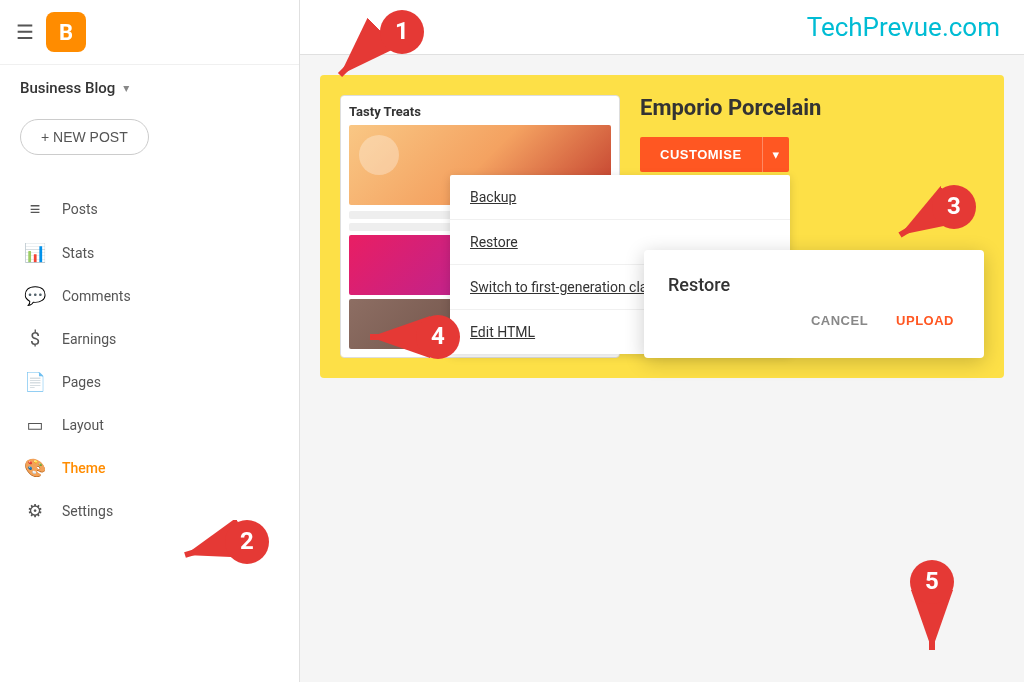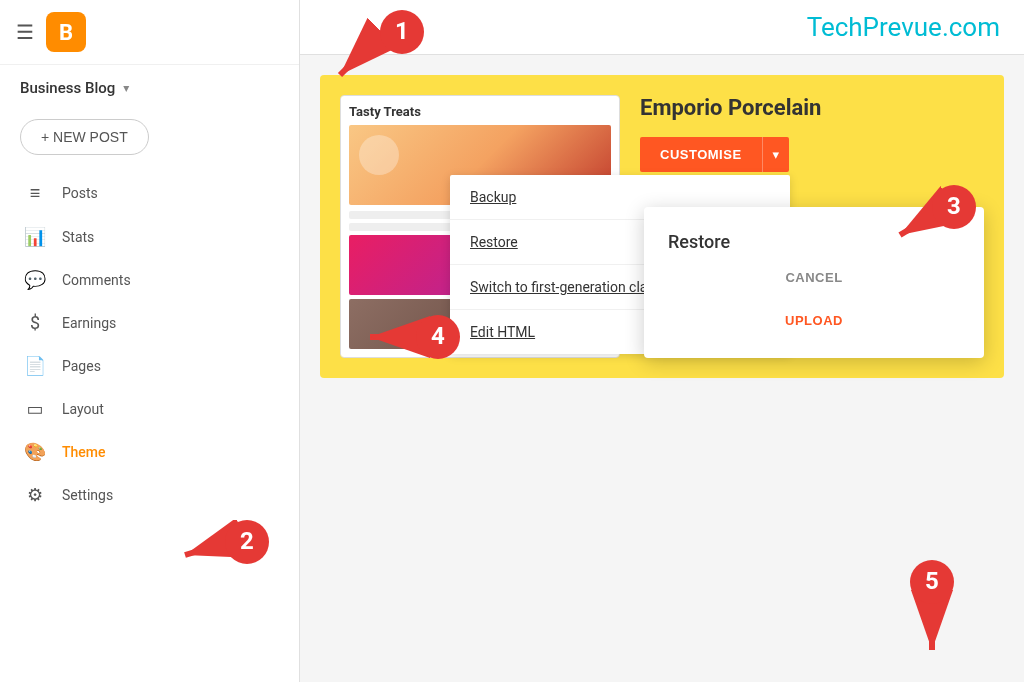--- a/index.html
+++ b/index.html
@@ -60,21 +60,21 @@
       color: #333;
       font-weight: 500;
     }
 
     .dropdown-arrow {
       font-size: 12px;
       color: #888;
     }
 
     .new-post-btn {
-      margin: 8px 20px 16px;
+      margin: 8px 20px 32px;
       border: 1.5px solid #ccc;
       border-radius: 24px;
       padding: 9px 20px;
       background: #fff;
       color: #555;
       font-size: 14px;
       cursor: pointer;
       display: flex;
       align-items: center;
       gap: 6px;
@@ -309,21 +309,20 @@
       font-size: 13px;
       color: #666;
       line-height: 1.5;
       margin-bottom: 20px;
     }
 
     .restore-actions {
       display: flex;
       justify-content: flex-end;
       gap: 16px;
-      flex-direction: column;
     }
 
     .cancel-btn {
       background: none;
       border: none;
       color: #888;
       font-size: 13px;
       font-weight: bold;
       cursor: pointer;
       letter-spacing: 0.5px;

